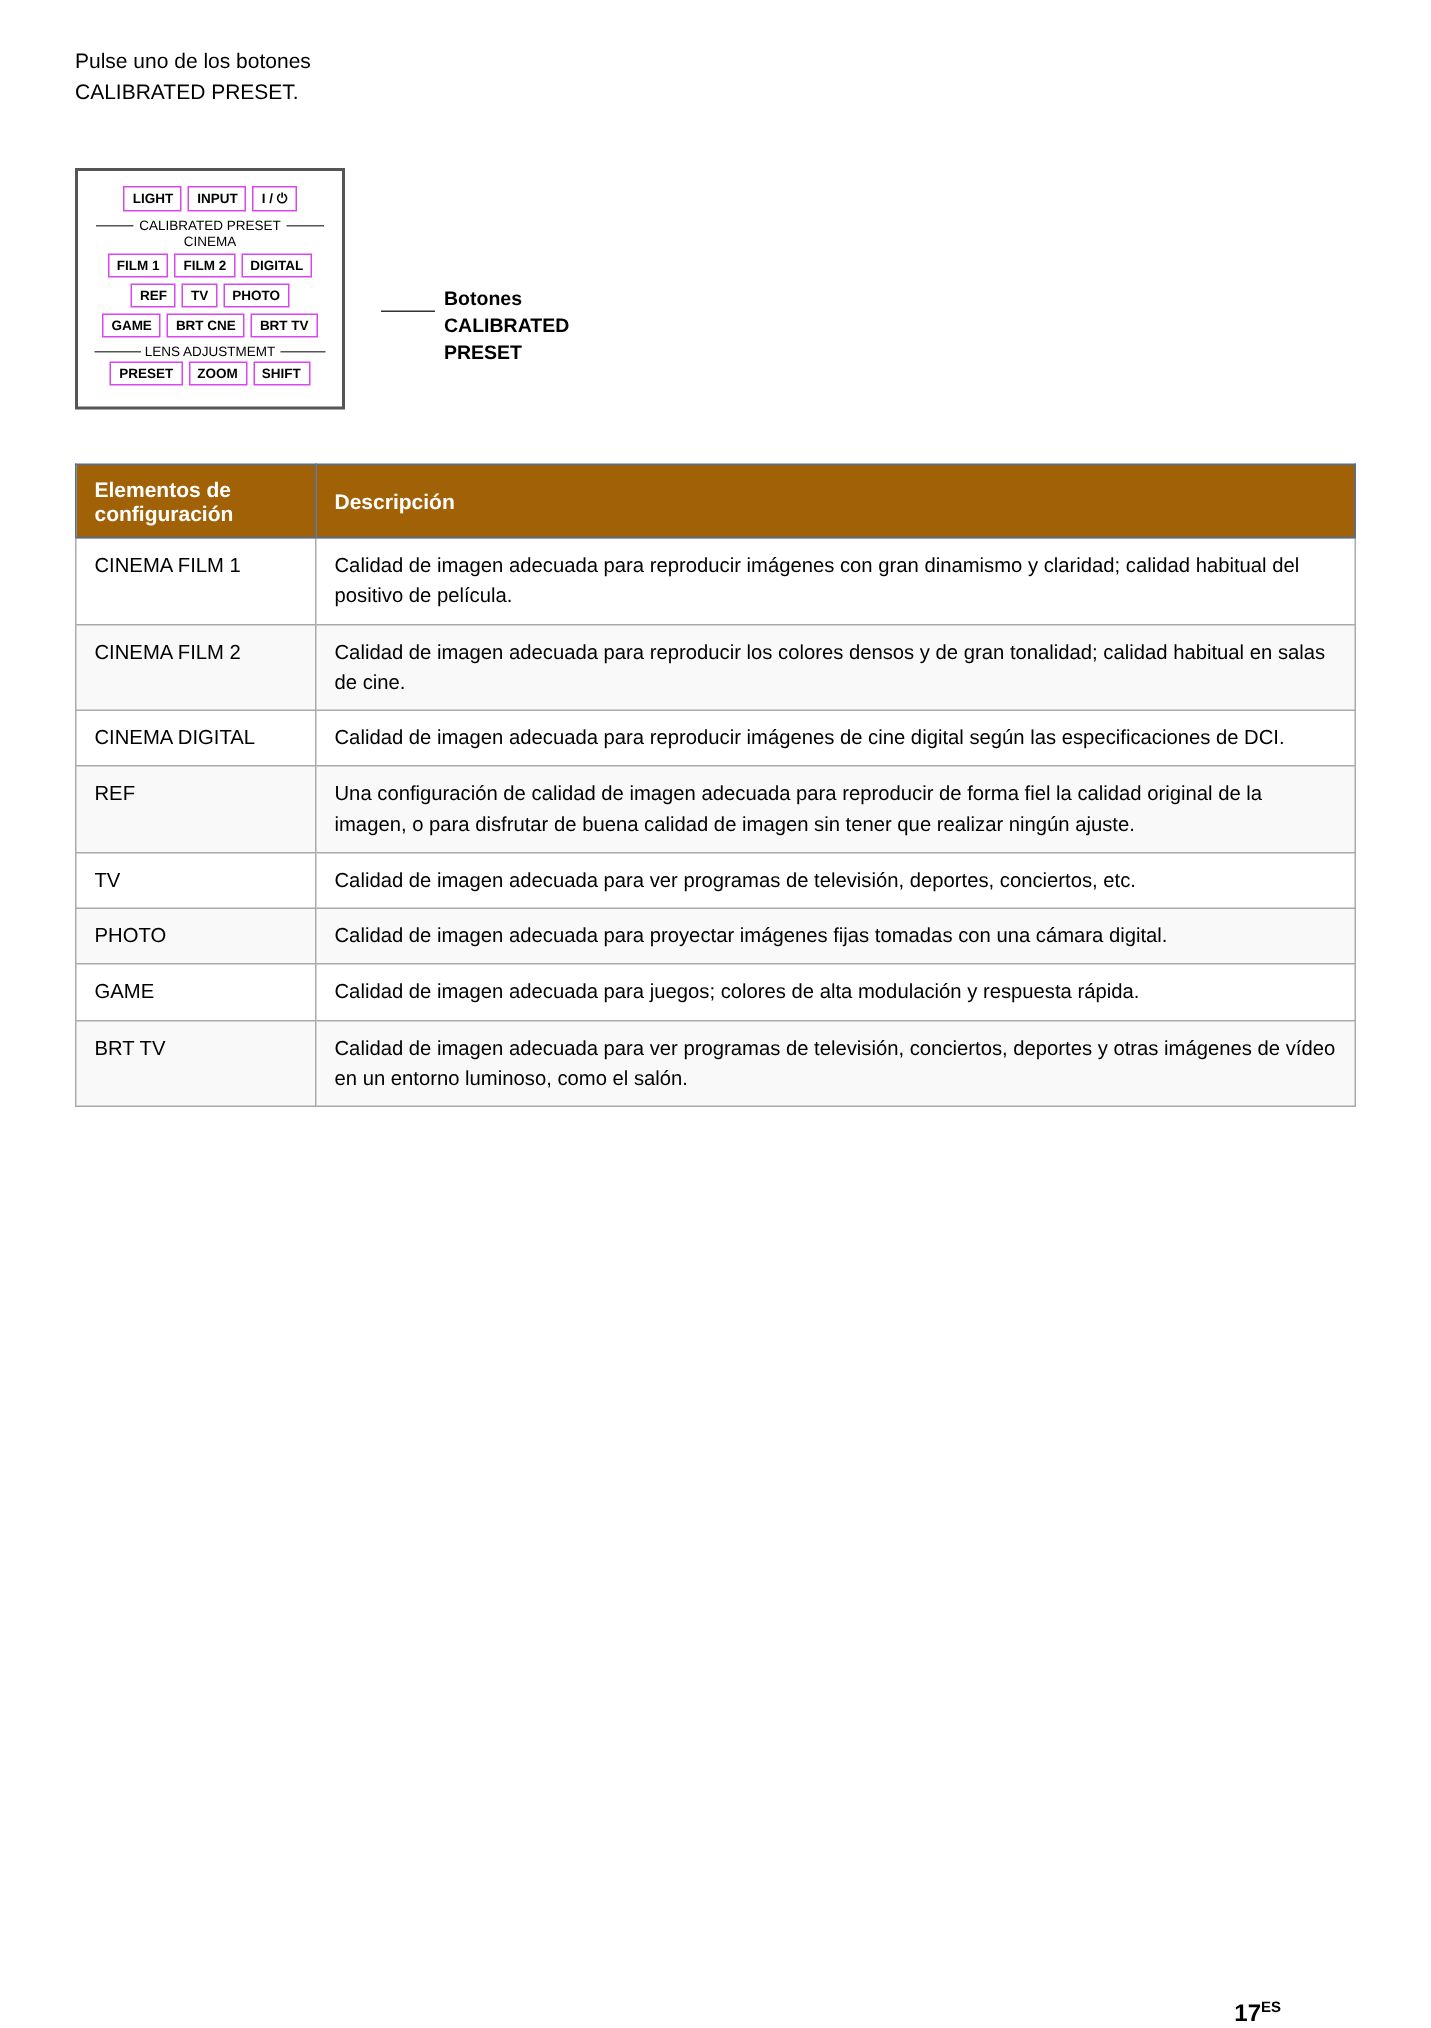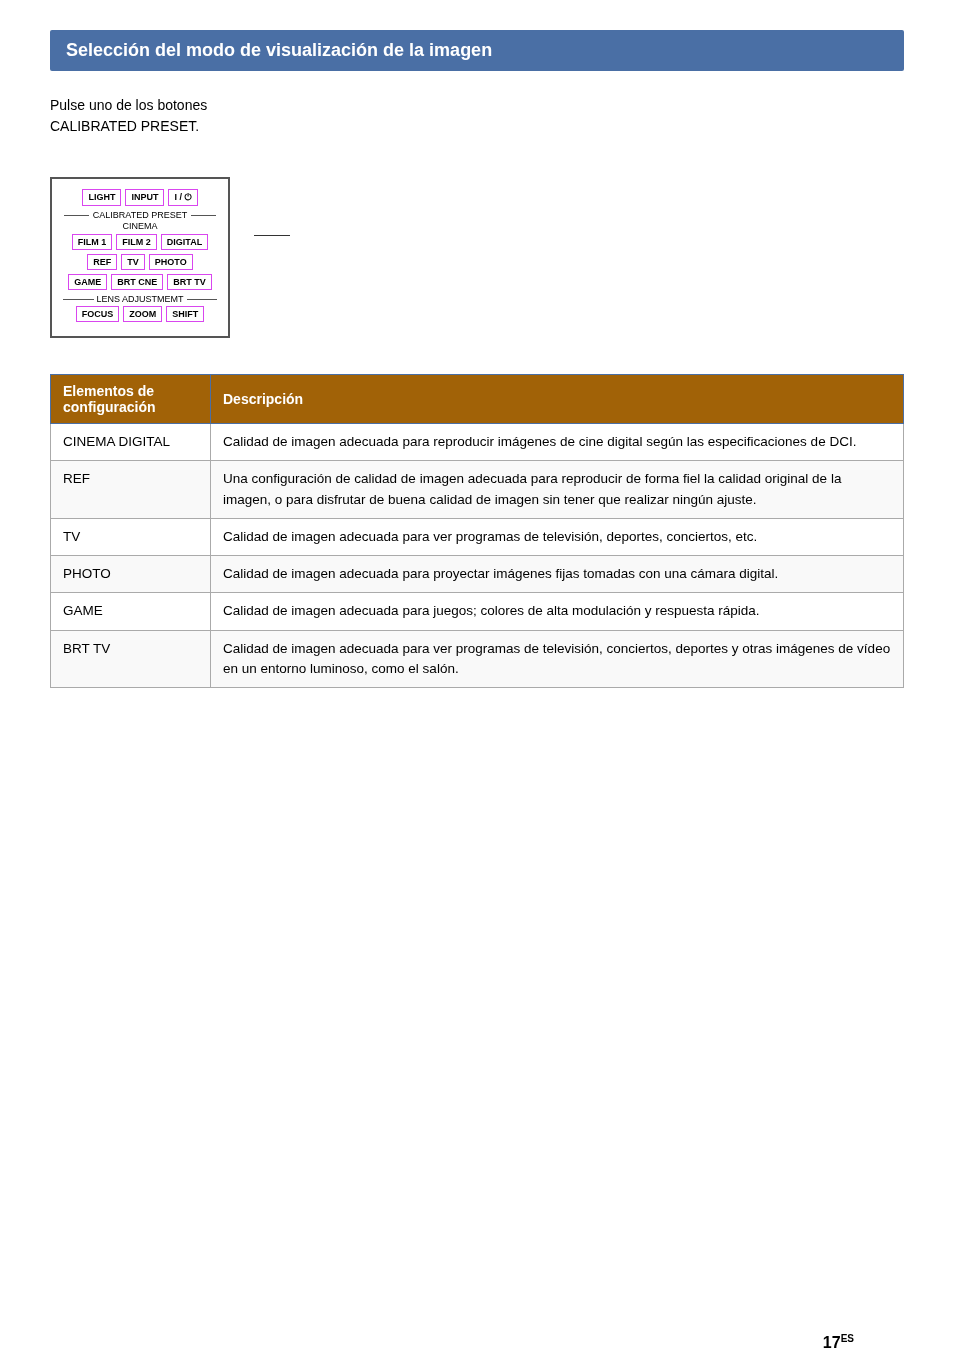--- a/index.html
+++ b/index.html
@@ -189,21 +189,20 @@
       justify-content: flex-end;
       margin-top: 60px;
       padding-right: 0;
     }
   </style>
 </head>
 <body>
 
 <div class="page-wrapper">
 
-  <div class="page-title">Selección del modo de visualización de la imagen</div>
 
   <div class="intro-section">
     <div class="intro-text">Pulse uno de los botones CALIBRATED PRESET.</div>
 
     <div class="remote-diagram">
 
       <div class="remote-box">
 
         <div class="remote-row">
           <div class="remote-btn">LIGHT</div>
@@ -229,44 +228,53 @@
 
         <div class="remote-row">
           <div class="remote-btn">GAME</div>
           <div class="remote-btn">BRT CNE</div>
           <div class="remote-btn">BRT TV</div>
         </div>
 
         <div class="lens-label-line">LENS ADJUSTMEMT</div>
 
         <div class="remote-row">
-          <div class="remote-btn">FOCUS</div>
+          <div class="remote-btn">PRESET</div>
           <div class="remote-btn">ZOOM</div>
           <div class="remote-btn">SHIFT</div>
         </div>
       </div>
 
       <div class="callout-group">
         <div style="display:flex;align-items:flex-start;flex-direction:column;justify-content:flex-start;">
           <div style="display:flex;align-items:center;margin-top:48px;">
             <div style="width:36px;height:1px;background:#333;"></div>
+            <div class="callout-label" style="margin-left:6px;">Botones CALIBRATED PRESET</div>
           </div>
         </div>
       </div>
     </div>
   </div>
 
   <table class="config-table">
     <thead>
       <tr>
         <th>Elementos de configuración</th>
         <th>Descripción</th>
       </tr>
     </thead>
     <tbody id="table-body">
+    <tr>
+          <td>CINEMA FILM 1</td>
+          <td>Calidad de imagen adecuada para reproducir imágenes con gran dinamismo y claridad; calidad habitual del positivo de película.</td>
+        </tr>
+        <tr>
+          <td>CINEMA FILM 2</td>
+          <td>Calidad de imagen adecuada para reproducir los colores densos y de gran tonalidad; calidad habitual en salas de cine.</td>
+        </tr>
         <tr>
           <td>CINEMA DIGITAL</td>
           <td>Calidad de imagen adecuada para reproducir imágenes de cine digital según las especificaciones de DCI.</td>
         </tr>
         <tr>
           <td>REF</td>
           <td>Una configuración de calidad de imagen adecuada para reproducir de forma fiel la calidad original de la imagen, o para disfrutar de buena calidad de imagen sin tener que realizar ningún ajuste.</td>
         </tr>
         <tr>
           <td>TV</td>

